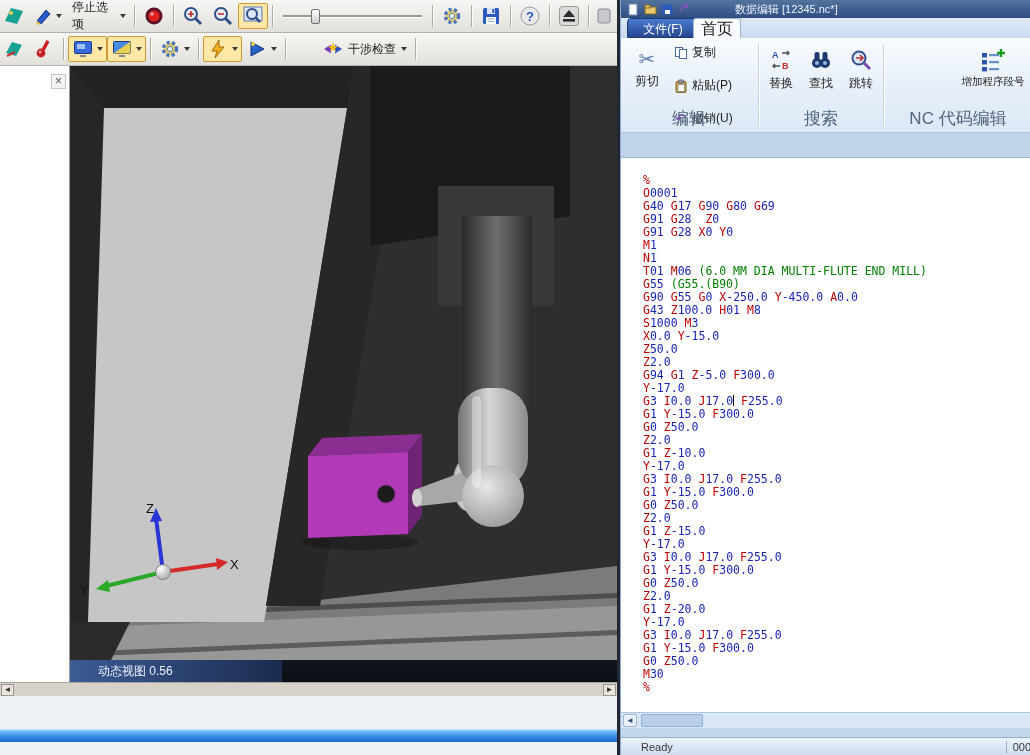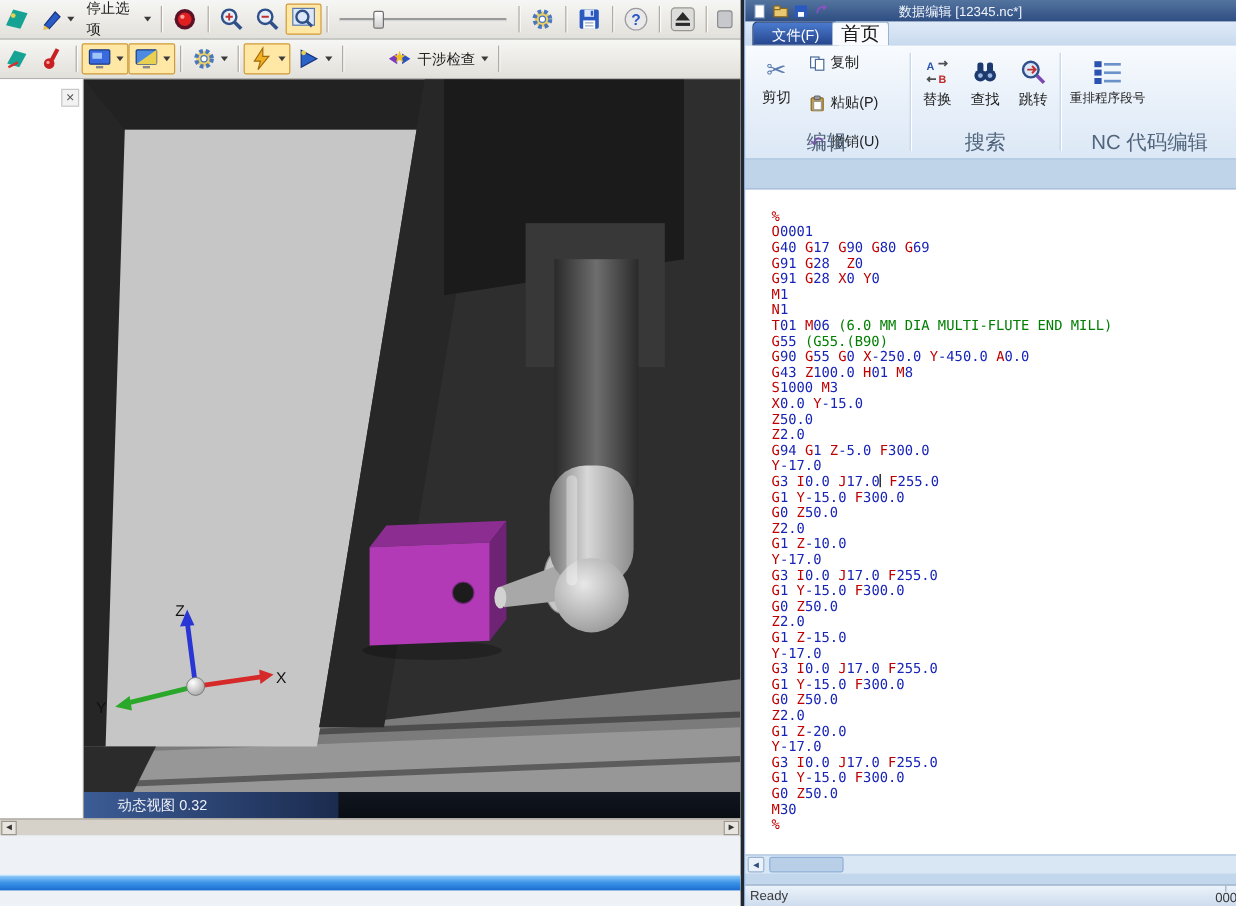--- a/index.html
+++ b/index.html
@@ -46,21 +46,21 @@
   .blue-bar { position:absolute; left:0; top:32px; width:617px; height:13px;
               background:linear-gradient(180deg,#8cc8f8 0%,#3d95e8 45%,#1a6cd0 100%);
               border-top:1px solid #bfe0fb; }
 
   
   .right-app { position:absolute; left:620px; top:0; width:410px; height:755px; background:#c2d6ec;
                border-left:1px solid #8aa8d8; overflow:hidden; }
   .titlebar { position:absolute; left:0; top:0; width:410px; height:18px;
               background:linear-gradient(180deg,#54749f,#2e4d82); display:flex; align-items:center; }
   .qat { display:flex; gap:4px; padding-left:6px; }
-  .title-text { color:#eef3fb; font-size:11px; margin-left:58px; white-space:nowrap; }
+  .title-text { color:#eef3fb; font-size:11px; margin-left:44px; white-space:nowrap; }
 
   .menurow { position:absolute; left:0; top:18px; width:410px; height:20px;
              background:linear-gradient(180deg,#dfeaf8,#c8daee); }
   .file-btn { position:absolute; left:6px; top:0; width:72px; height:20px;
               background:linear-gradient(180deg,#4a7ace,#27478f); color:#fff; text-align:center;
               line-height:20px; font-size:12px; border-radius:4px 4px 0 0; border:1px solid #1d3a74; }
   .home-tab { position:absolute; left:72px; top:0; width:48px; height:20px; background:#f9fbfe;
               border:1px solid #9ab4d4; border-bottom:none; border-radius:3px 3px 0 0;
               text-align:center; line-height:19px; font-size:16px; color:#1a1a1a; }
 
@@ -97,22 +97,22 @@
   .hscroll-right { position:absolute; left:0; top:712px; width:410px; height:16px; background:#d9e6f4;
                    border-top:1px solid #b0c6de; }
   .hs-arrow { position:absolute; top:1px; width:14px; height:13px; background:#eaf1f9;
               border:1px solid #9ab4d4; border-radius:2px; font-size:8px; line-height:11px; text-align:center; color:#33507a; }
   .hs-thumb { position:absolute; left:20px; top:1px; width:62px; height:13px; background:#b9cfe8;
               border:1px solid #8fb0d8; border-radius:2px; }
 
   .statusbar { position:absolute; left:0; top:737px; width:410px; height:18px;
                background:linear-gradient(180deg,#ecf3fa,#cddcee); border-top:1px solid #98aec6;
                display:flex; align-items:center; font-size:11px; color:#3a3a3a; }
-  .sb-ready { padding-left:4px; }
-  .sb-right { margin-left:auto; display:flex; align-items:center; height:100%;flex-direction:column; }
+  .sb-ready { padding-left:20px; }
+  .sb-right { margin-left:auto; display:flex; align-items:center; height:100%; }
   .sb-sep { width:1px; height:12px; background:#9ab0c8; margin:0 6px; }
 
   svg { display:block; }
 </style>
 </head>
 <body>
 
 <div class="left-app">
 
   <div class="toolbar tb2">
@@ -336,21 +336,21 @@
         <line x1="93" y1="506" x2="36" y2="520" stroke="#2aa82a" stroke-width="4" stroke-linecap="round"></line>
         <polygon points="26,523 38,514 40,526" fill="#2aa82a"></polygon>
         <circle cx="93" cy="506" r="7.5" fill="url(#sph)" stroke="#777" stroke-width="0.8"></circle>
         <text x="76" y="447" fill="#101010">Z</text>
         <text x="160" y="503" fill="#101010">X</text>
         <text x="10" y="528" fill="#101010">Y</text>
       </g>
     </svg>
     <div class="vp-status">
       <div class="vp-status-left">
-        <span>动态视图 0.32</span>
+        <span>动态视图 0.56</span>
       </div>
     </div>
   </div>
 
   <div class="hscroll-left">
     <div class="scroll-arrow" style="left:1px;">◄</div>
     <div class="scroll-arrow" style="right:1px;">►</div>
   </div>
 
   <div class="bottom-zone">
@@ -444,30 +444,31 @@
           <line x1="15" y1="15" x2="21" y2="21" stroke="#7a4ab0" stroke-width="3"></line>
           <path d="M7,10 h6 M11,7 l3,3 -3,3" stroke="#c03030" stroke-width="1.6" fill="none"></path>
         </svg>
         <span class="blabel">跳转</span>
       </div>
       <div class="glabel">搜索</div>
     </div>
     <div class="gsep" style="left:262px;"></div>
 
     <div class="rgroup" style="left:264px; width:146px;">
-      <div class="bigbtn" style="left:4px; width:68px;">
+      <div class="bigbtn" style="left:74px; width:68px;">
         <svg width="26" height="24" viewBox="0 0 26 24">
-          <rect x="2" y="3" width="6" height="5" fill="#2a52b0"></rect>
-            <rect x="10" y="4.5" width="14" height="2.2" fill="#6a92c8"></rect>
-          <rect x="2" y="10" width="6" height="5" fill="#2a52b0"></rect>
-            <rect x="10" y="11.5" width="14" height="2.2" fill="#6a92c8"></rect>
-          <rect x="2" y="17" width="6" height="5" fill="#2a52b0"></rect>
-            <rect x="10" y="18.5" width="14" height="2.2" fill="#6a92c8"></rect>
-        </svg>
-        <span class="blabel small">重排程序段号</span>
+          <rect x="2" y="5" width="5" height="4.4" fill="#2a52b0"></rect>
+            <rect x="9" y="6" width="10" height="2.2" fill="#6a92c8"></rect>
+          <rect x="2" y="12" width="5" height="4.4" fill="#2a52b0"></rect>
+            <rect x="9" y="13" width="10" height="2.2" fill="#6a92c8"></rect>
+          <rect x="2" y="19" width="5" height="4.4" fill="#2a52b0"></rect>
+            <rect x="9" y="20" width="10" height="2.2" fill="#6a92c8"></rect>
+          <path d="M21,1 v8 M17,5 h8" stroke="#1a9a1a" stroke-width="2.4"></path>
+        </svg>
+        <span class="blabel small">增加程序段号</span>
       </div>
       <div class="glabel">NC 代码编辑</div>
     </div>
   </div>
 
   <div class="doctabs">
     <div class="doctab">
       <svg width="12" height="14" viewBox="0 0 12 14">
         <rect x="1" y="1" width="10" height="12" fill="#ffffff" stroke="#5a7ab0"></rect>
         <line x1="3" y1="4" x2="9" y2="4" stroke="#88a8d0"></line>

